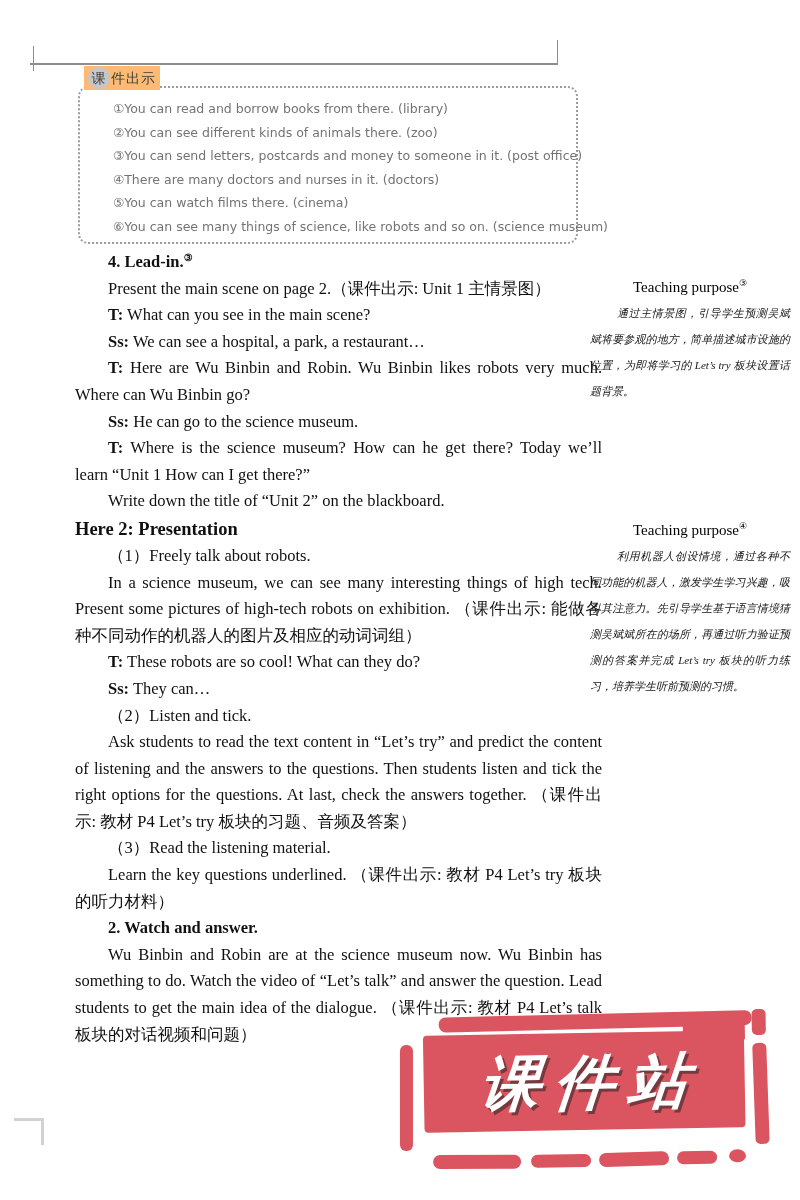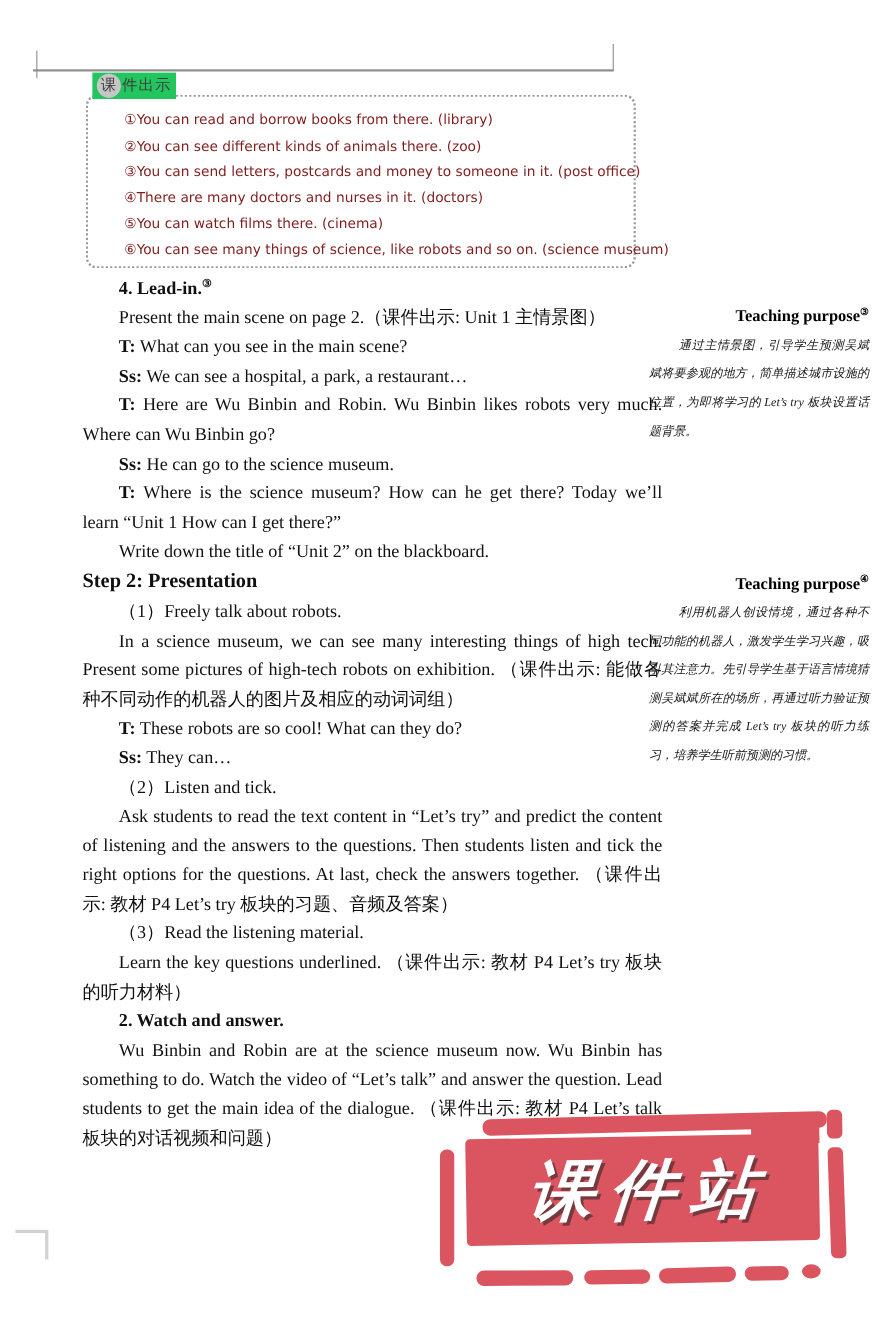--- a/index.html
+++ b/index.html
@@ -14,49 +14,49 @@
   .tick-right { position:absolute; left:557px; top:40px; width:1px; height:24px; background:#8d8d8d; }
   .corner-h   { position:absolute; left:14px; top:1118px; width:27px; height:3px; background:#d2d2d2; }
   .corner-v   { position:absolute; left:41px; top:1118px; width:3px; height:27px; background:#d2d2d2; }
 
   
   .cw-box {
     position:absolute; left:78px; top:86px; width:496px; height:154px;
     border:2px dotted #9b9b9b; border-radius:10px; background:#fff;
   }
   .cw-label {
-    position:absolute; left:84px; top:66px; background:#22c55e; padding:0 4px;
+    position:absolute; left:84px; top:66px; background:#fdba74; padding:0 4px;
     font-family:"DejaVu Sans", sans-serif; font-size:14px; color:#3d3d3d; letter-spacing:1px;
     height:24px; line-height:24px; white-space:nowrap;
   }
   .cw-label .circle-char {
     display:inline-block; width:22px; height:22px; line-height:22px; text-align:center;
     background:#c6c6c6; border-radius:50%; margin-right:1px;
   }
   .cw-items {
     position:absolute; left:113px; top:97px; width:470px;
-    font-family:"DejaVu Sans", sans-serif; font-size:12.5px; color:#7f1d1d;
+    font-family:"DejaVu Sans", sans-serif; font-size:12.5px; color:#737373;
   }
   .cw-item { line-height:23.6px; white-space:nowrap; }
 
   
   .body-col {
     position:absolute; left:35px; top:249px; width:527px;
     font-size:16.5px; line-height:26.6px; text-align:justify; color:#101010;margin-left:40px;
   }
   .body-col p { margin:0; text-indent:33px; }
   .body-col p.h2 { font-size:18.5px; font-weight:bold; text-indent:0; text-align:left; line-height:28px; }
   .body-col p.h3 { font-weight:bold; text-align:left; }
   .body-col .speaker { font-weight:bold; }
   .body-col sup.ref { font-size:10px; line-height:0; }
 
   
   .side-note { position:absolute; left:590px; width:200px; }
   .side-note .note-title {
-    font-weight:bold; font-size:15px; color:#000; text-align:right; margin:0 0 4px 0;
+    font-weight:normal; font-size:15px; color:#000; text-align:center; margin:0 0 4px 0;
   }
   .side-note .note-title sup { font-size:9px; }
   .side-note .note-text {
     margin:0; font-size:11px; line-height:26px; text-align:justify;
     font-style:italic; text-indent:27px; color:#161616;
     font-family:"Liberation Serif", serif;
   }
   .note-1 { top:278px; }
   .note-2 { top:521px; }
 
@@ -108,21 +108,21 @@
 
   <div class="body-col" id="body-col">
       <p class="h3">4. Lead-in.<sup class="ref">③</sup></p>
       <p>Present the main scene on page 2.（课件出示: Unit 1 主情景图）</p>
       <p><span class="speaker">T:</span> What can you see in the main scene?</p>
       <p><span class="speaker">Ss:</span> We can see a hospital, a park, a restaurant…</p>
       <p><span class="speaker">T:</span> Here are Wu Binbin and Robin. Wu Binbin likes robots very much. Where can Wu Binbin go?</p>
       <p><span class="speaker">Ss:</span> He can go to the science museum.</p>
       <p><span class="speaker">T:</span> Where is the science museum? How can he get there? Today we’ll learn “Unit 1 How can I get there?”</p>
       <p>Write down the title of “Unit 2” on the blackboard.</p>
-      <p class="h2">Step 2: Presentation</p>
+      <p class="h2">Here 2: Presentation</p>
       <p>（1）Freely talk about robots.</p>
       <p>In a science museum, we can see many interesting things of high tech. Present some pictures of high-tech robots on exhibition. （课件出示: 能做各种不同动作的机器人的图片及相应的动词词组）</p>
       <p><span class="speaker">T:</span> These robots are so cool! What can they do?</p>
       <p><span class="speaker">Ss:</span> They can…</p>
       <p>（2）Listen and tick.</p>
       <p>Ask students to read the text content in “Let’s try”  and predict the content of listening and the answers to the questions. Then students listen and tick the right options for the questions. At last, check the answers together. （课件出示: 教材 P4 Let’s try 板块的习题、音频及答案）</p>
       <p>（3）Read the listening material.</p>
       <p>Learn the key questions underlined. （课件出示: 教材 P4 Let’s try 板块的听力材料）</p>
       <p class="h3">2. Watch and answer.</p>
       <p>Wu Binbin and Robin are at the science museum now. Wu Binbin has something to do. Watch the video of “Let’s talk” and answer the question. Lead students to get the main idea of the dialogue. （课件出示: 教材 P4 Let’s talk 板块的对话视频和问题）</p>

